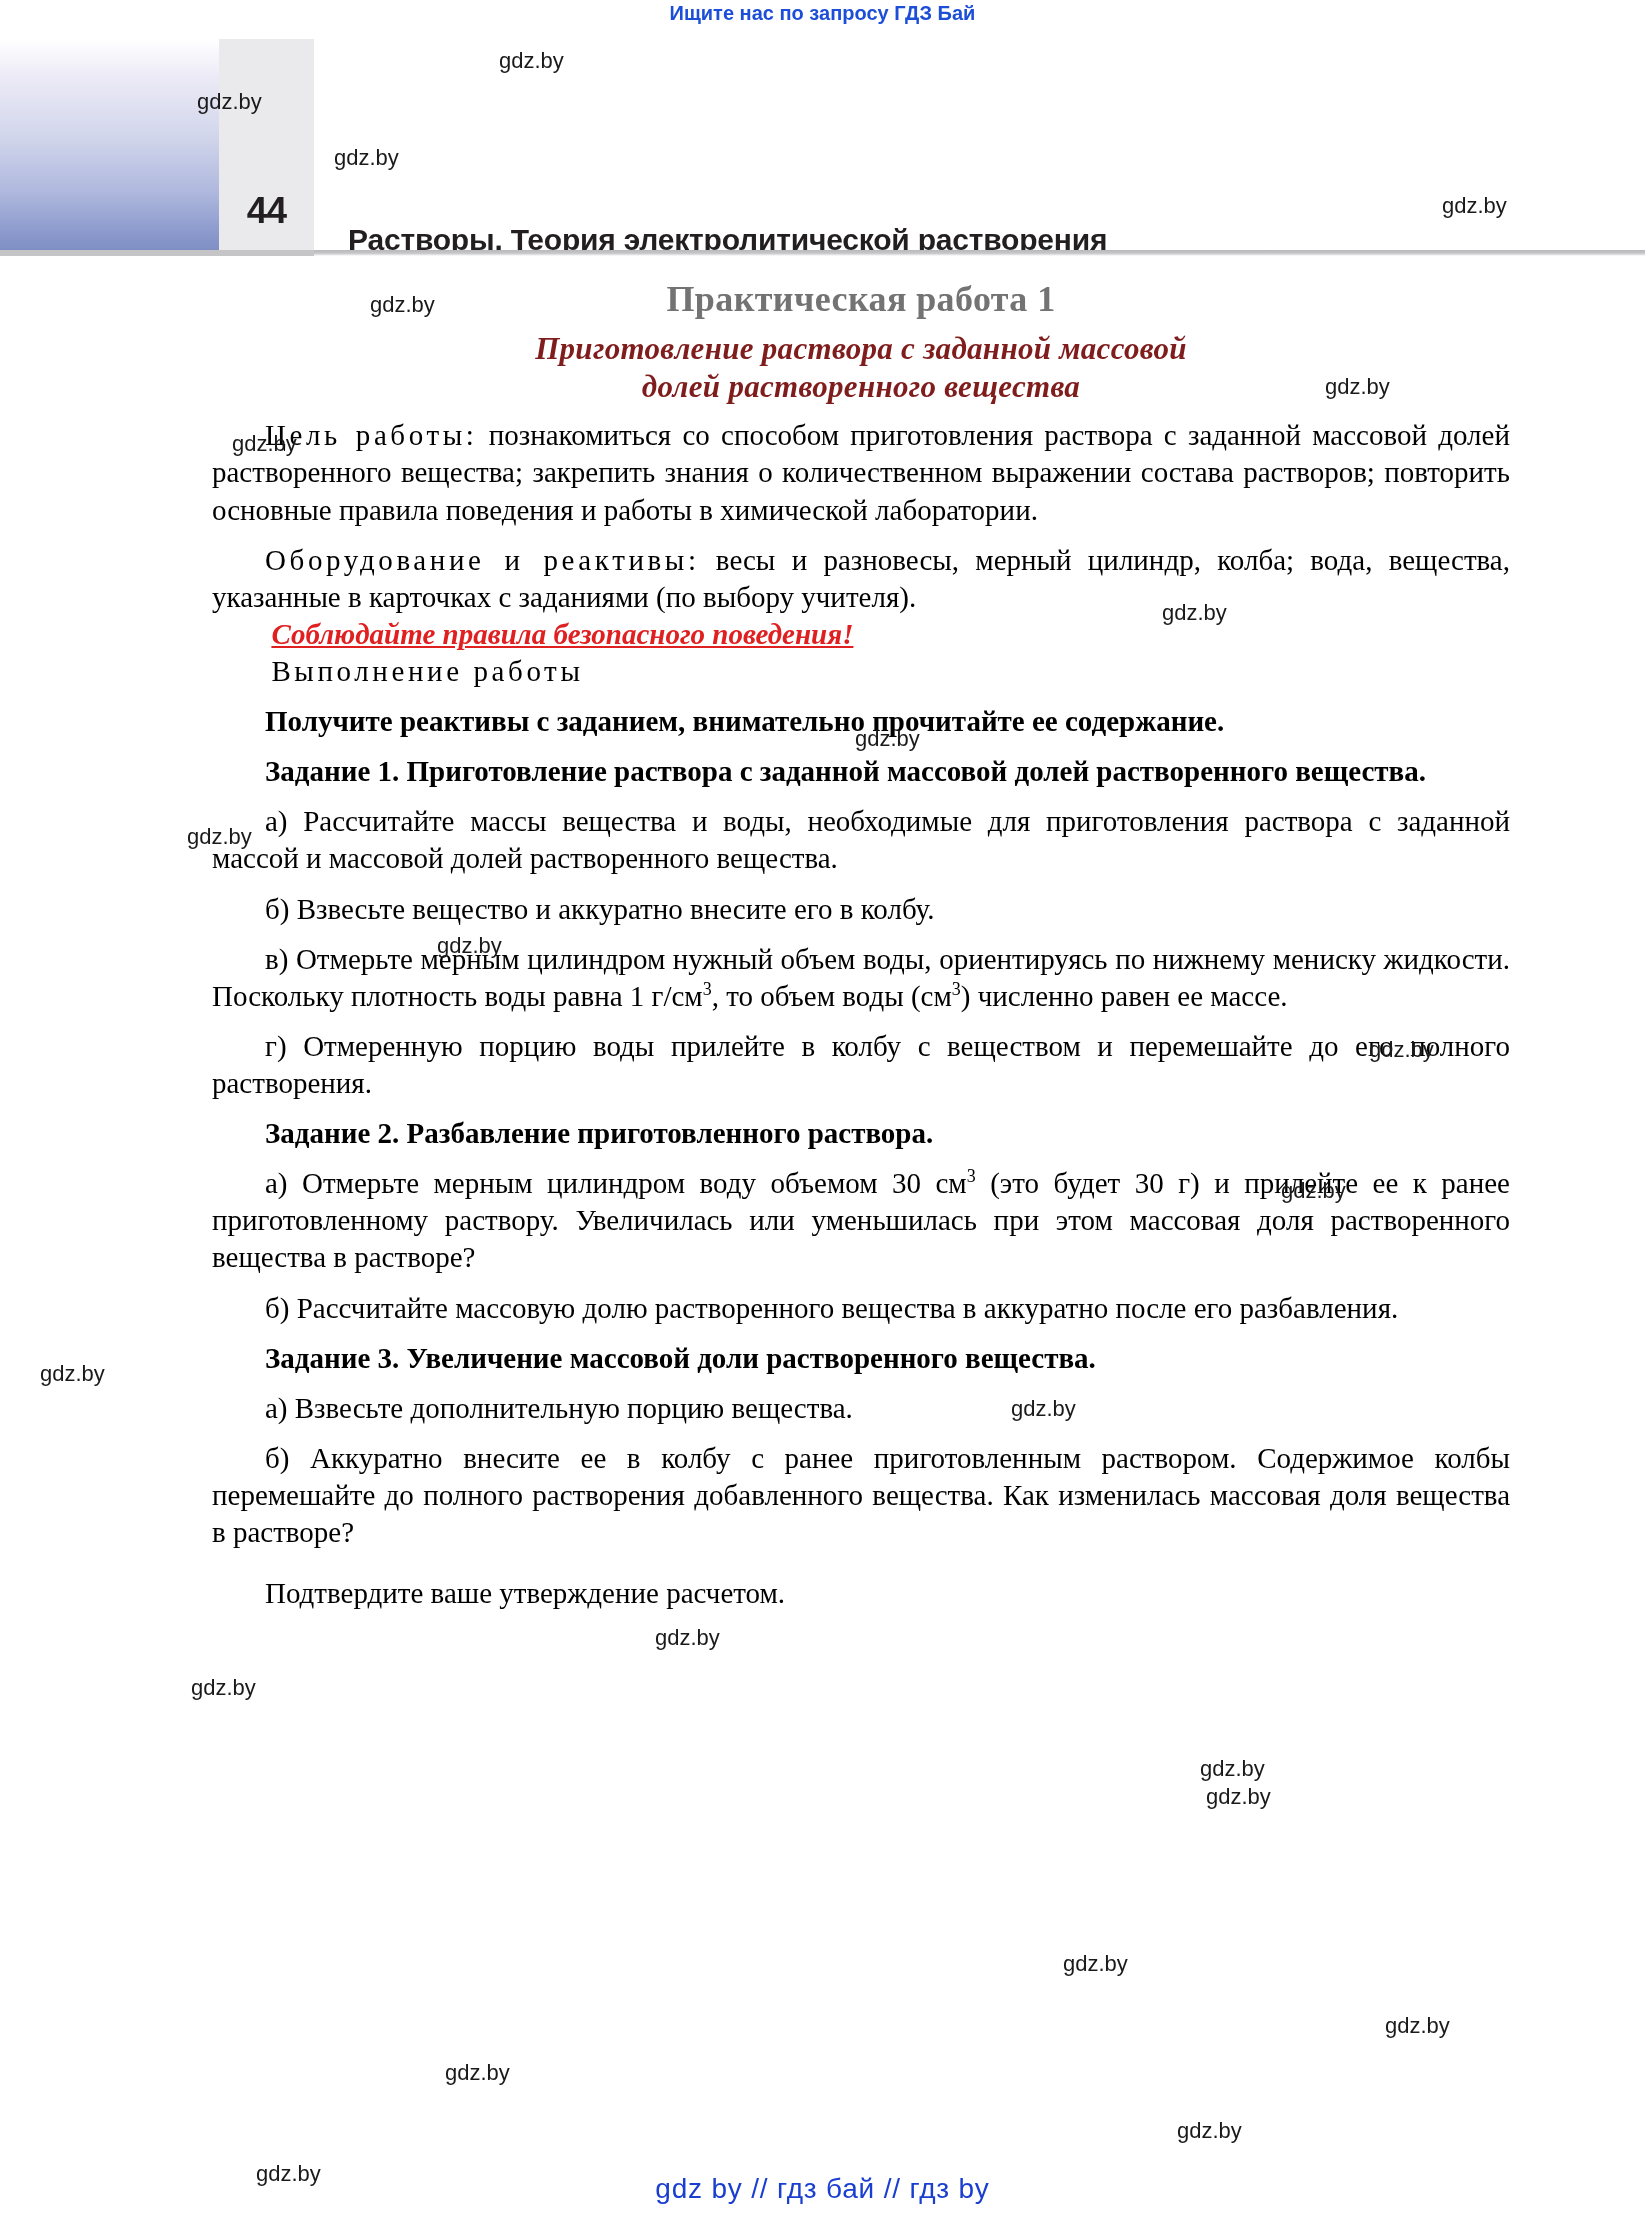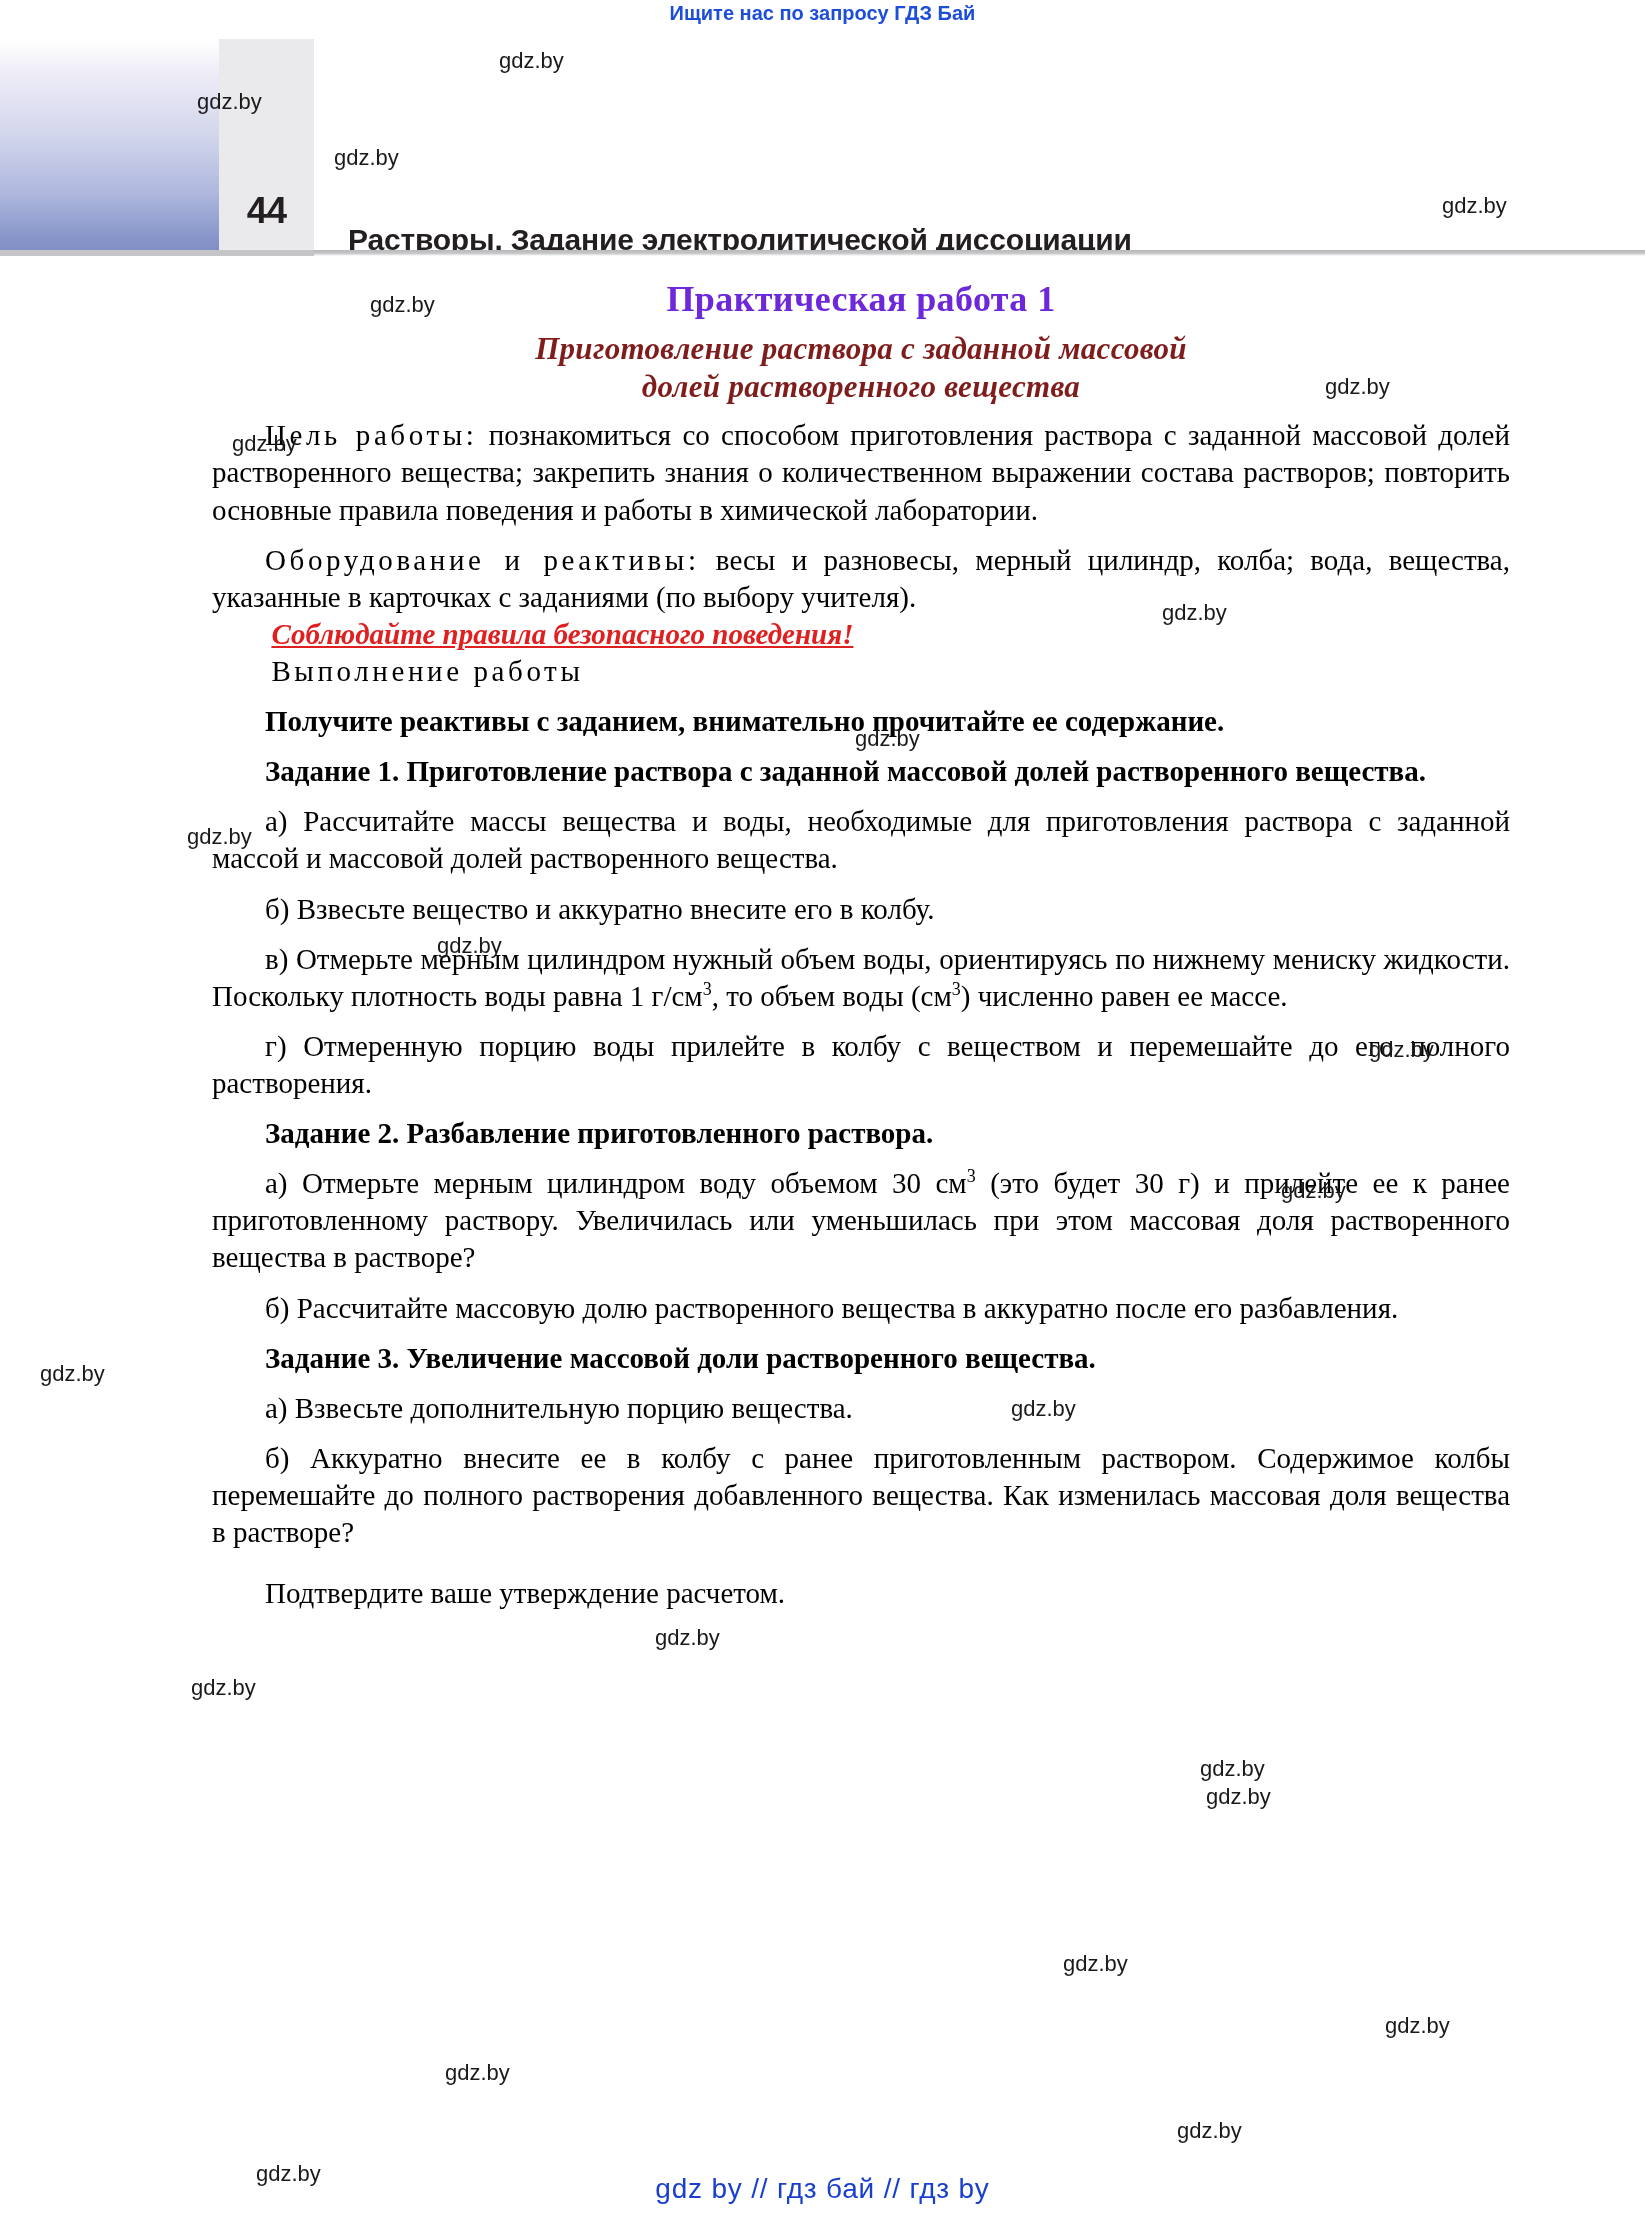--- a/index.html
+++ b/index.html
@@ -103,21 +103,21 @@
     width: 1298px;
   }
 
   .pw-title {
     text-align: center;
     font-family: "Liberation Serif", serif;
     font-size: 36px;
     font-weight: bold;
     letter-spacing: 0.4px;
     margin: 0 0 9.7px 0;
-    color: #6d28d9;
+    color: #737373;
   }
   .pw-subtitle {
     text-align: center;
     font-family: "Liberation Serif", serif;
     font-style: italic;
     font-weight: bold;
     font-size: 31px;
     line-height: 1.22;
     color: #7f1d1d;
     margin: 0 0 12px 0;
@@ -189,21 +189,21 @@
 </head>
 <body>
 
 <div id="promo-banner">Ищите нас по запросу ГДЗ Бай</div>
 
 <div id="header-band">
   <div id="header-gradient"></div>
   <div id="page-number-block">
     <div id="page-number">44</div>
   </div>
-  <div id="header-title">Растворы. Задание электролитической диссоциации</div>
+  <div id="header-title">Растворы. Теория электролитической растворения</div>
 </div>
 <div id="header-rule"></div>
 <div id="header-rule-left"></div>
 
 <div id="content">
 
   <div class="pw-title">Практическая работа 1</div>
 
   <div class="pw-subtitle">
     <span>Приготовление раствора с заданной массовой</span><br>

